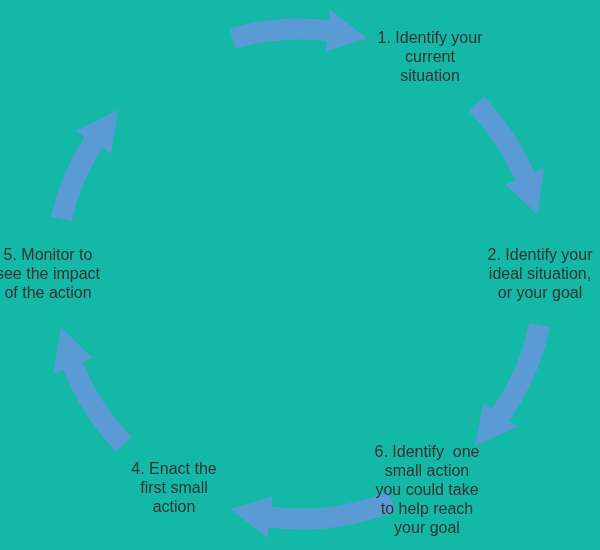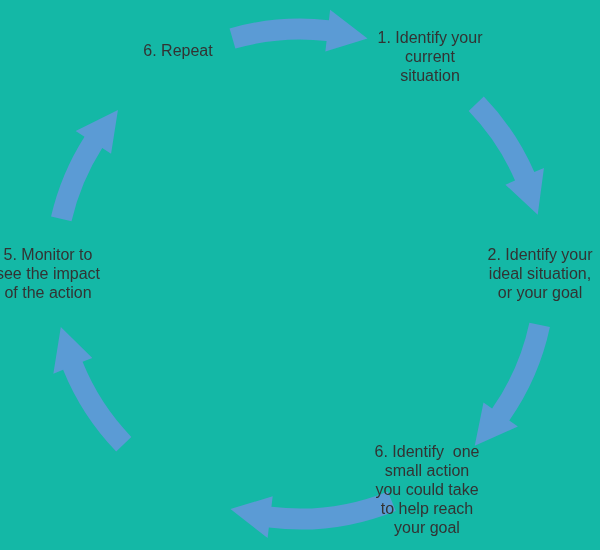--- a/index.html
+++ b/index.html
@@ -53,17 +53,19 @@
 current
 situation</div>
   <div class="step-label s2">2. Identify your
 ideal situation,
 or your goal</div>
   <div class="step-label s3">6. Identify  one
 small action
 you could take
 to help reach
 your goal</div>
+  <div class="step-label s4">4. Enact the
+first small
+action</div>
   <div class="step-label s5">5. Monitor to
 see the impact
 of the action</div>
-  <div class="step-label s6">6. Repeat</div>
 </div>
 
 </body></html>

